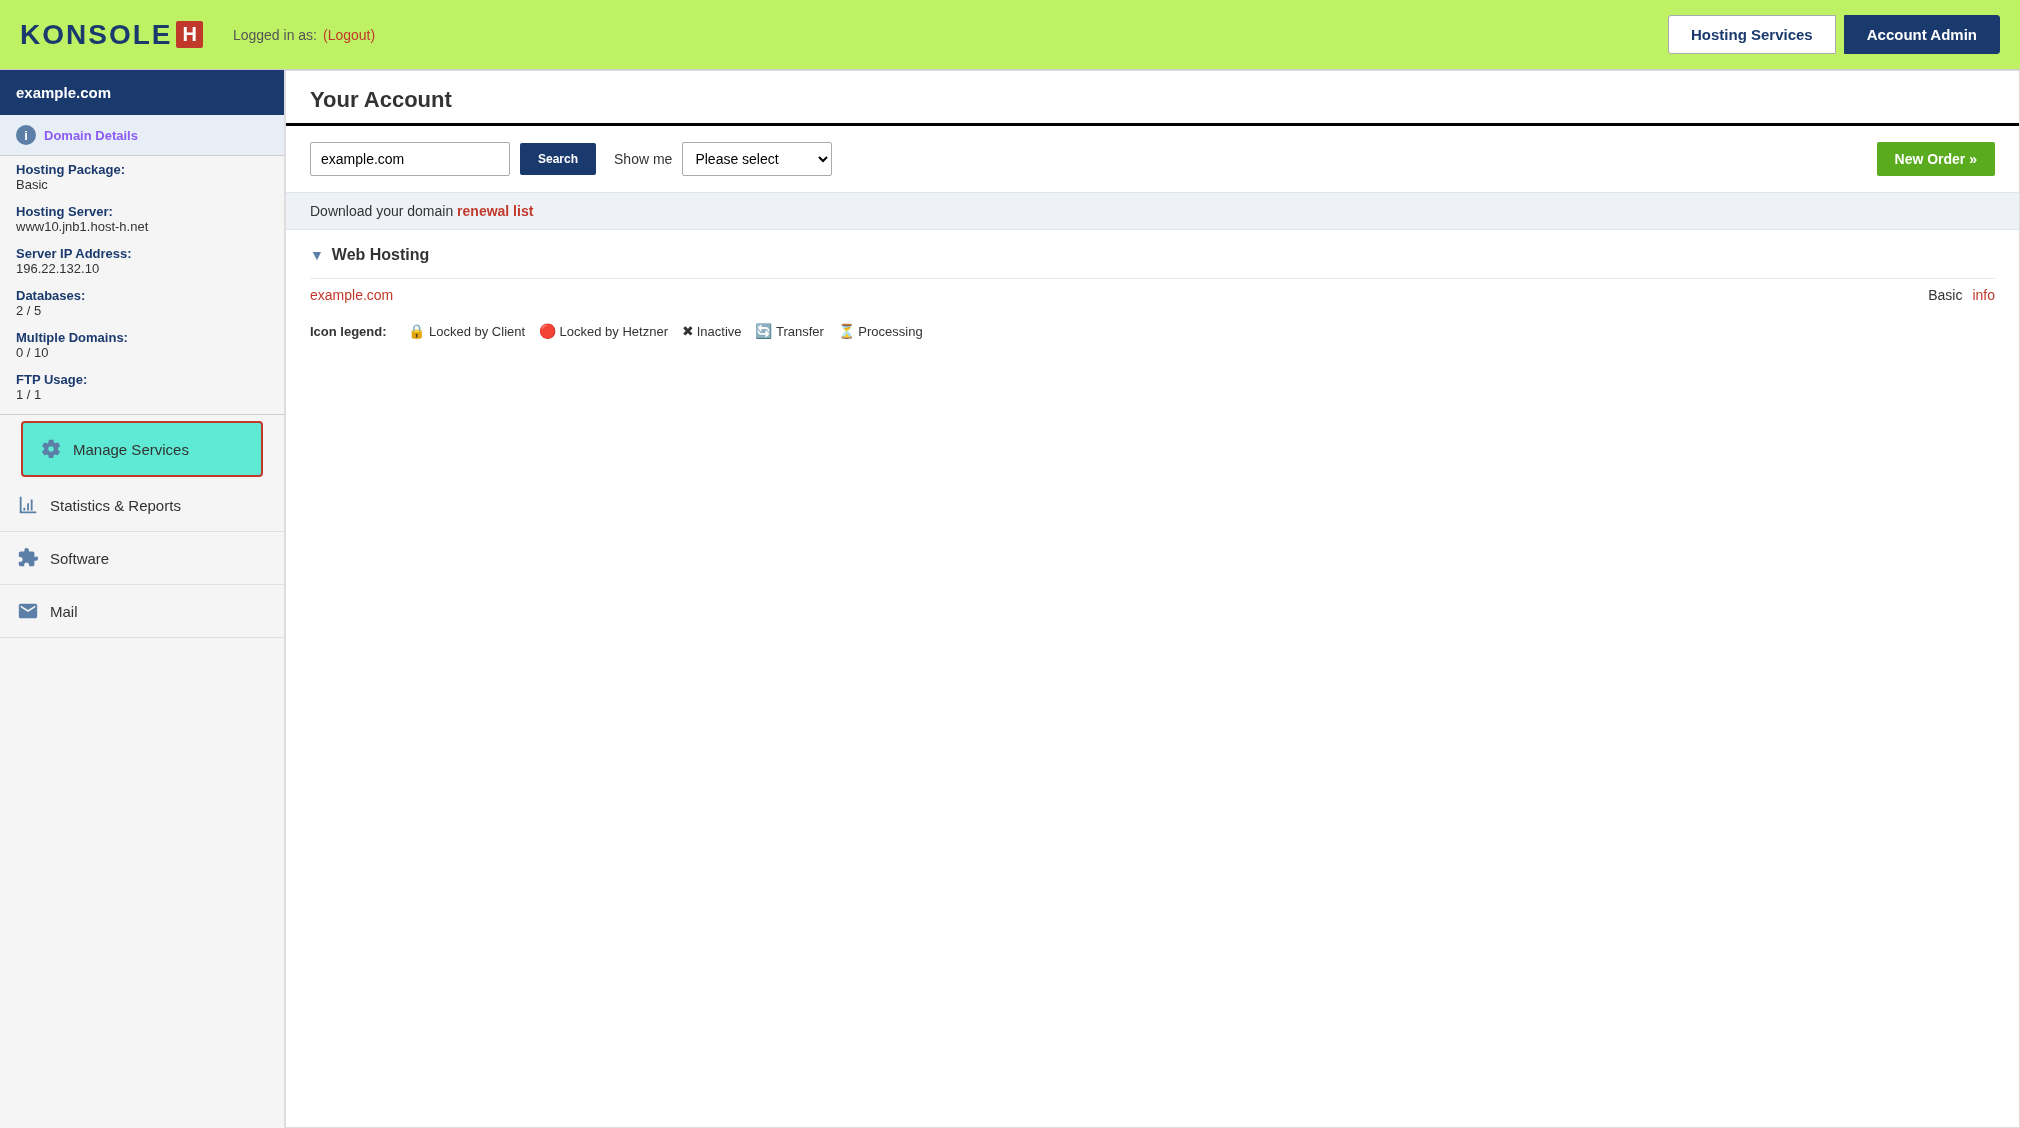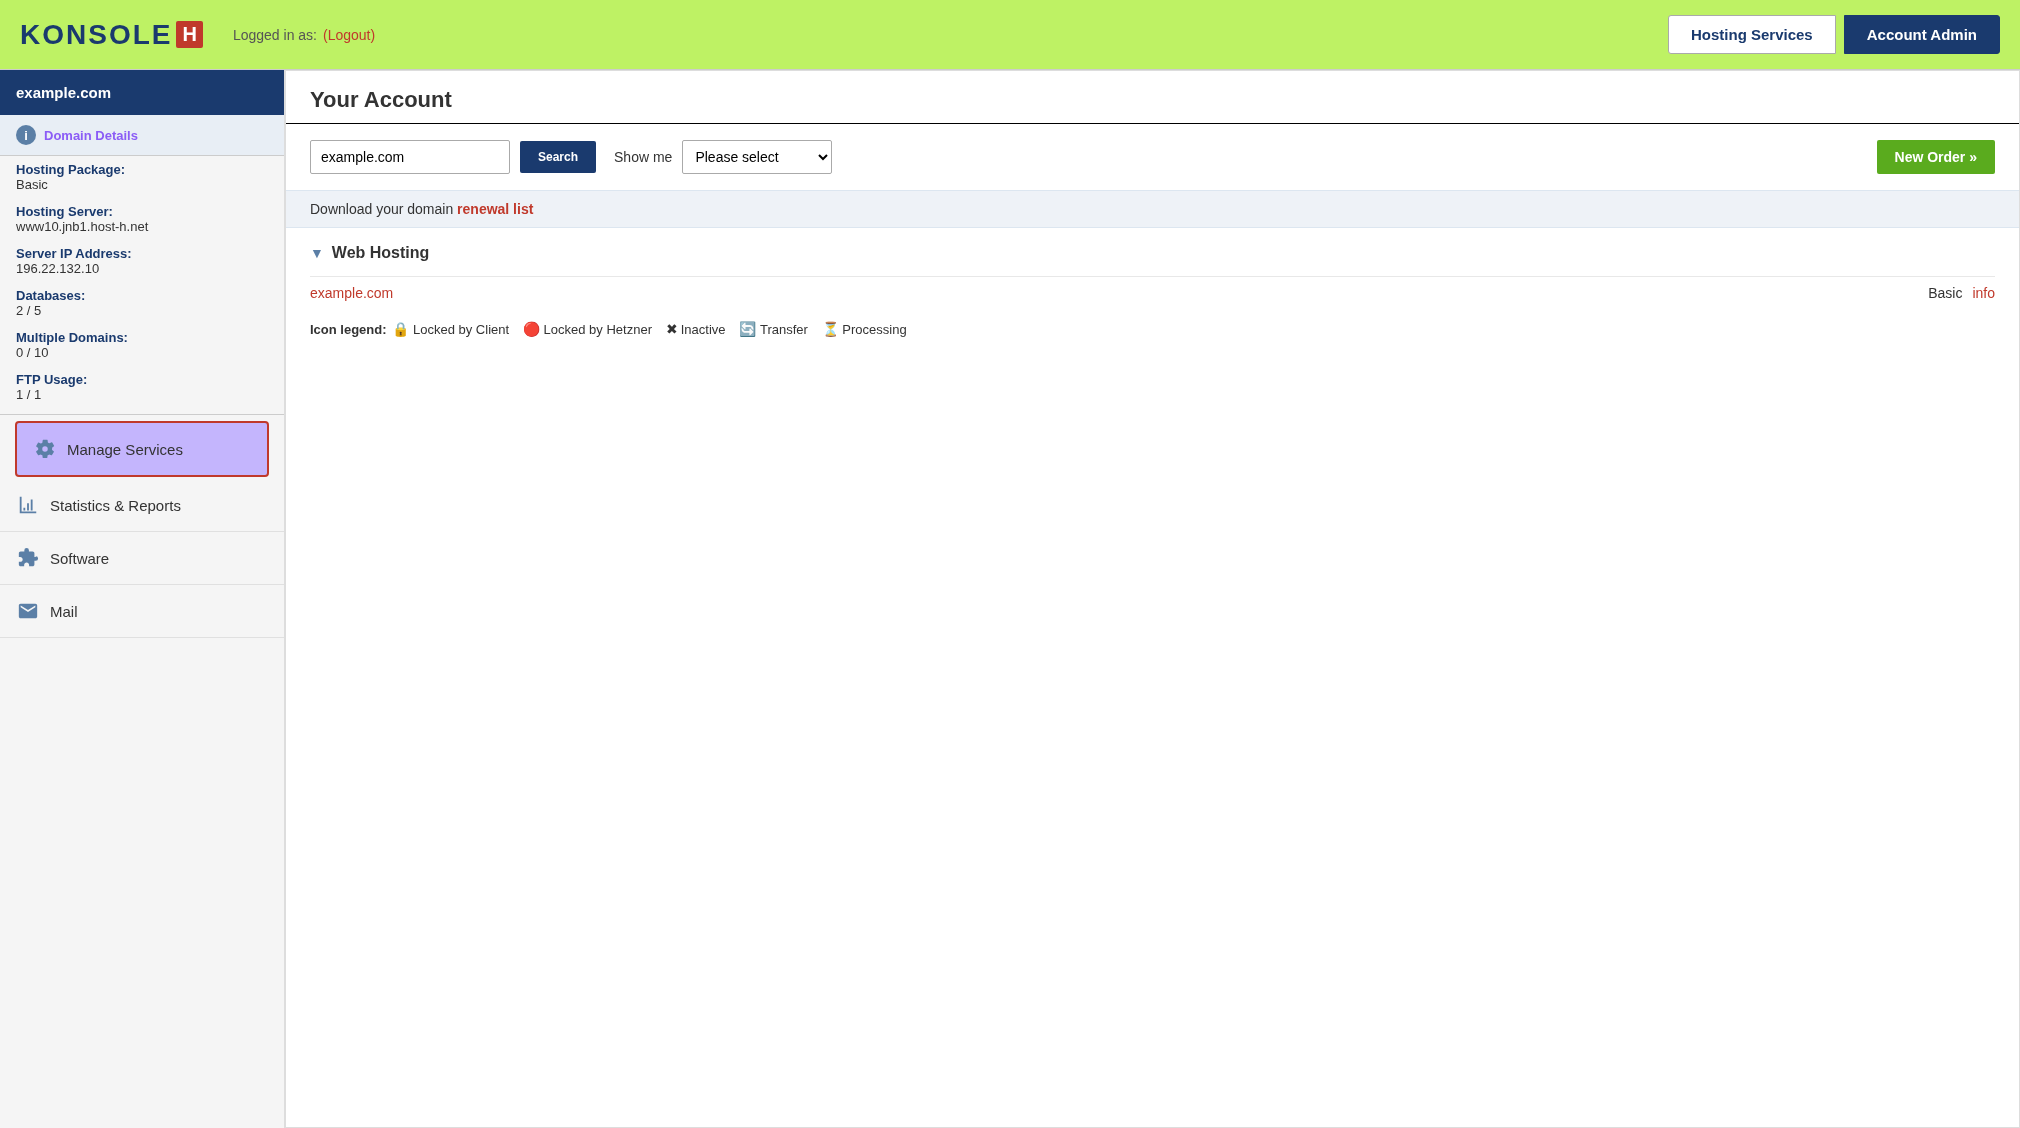--- a/index.html
+++ b/index.html
@@ -139,24 +139,24 @@
       display: flex;
       align-items: center;
       padding: 14px 16px;
       cursor: pointer;
       border-bottom: 1px solid #e0e0e0;
       background: #f5f5f5;
       color: #333;
       font-size: 15px;
     }
     .sidebar-nav-item.active {
-      background: #c4b5fd;
+      background: #5eead4;
       border: 2px solid #c0392b;
       border-radius: 4px;
-      margin: 2px 15px;
+      margin: 2px 21px;
     }
     .nav-icon {
       width: 24px;
       height: 24px;
       margin-right: 10px;
       flex-shrink: 0;
       display: flex;
       align-items: center;
       justify-content: center;
     }
@@ -169,21 +169,21 @@
     }
     #main-inner {
       background: #fff;
       margin: 0;
       border: 1px solid #ddd;
       min-height: 100%;
     }
     #page-title-bar {
       background: #fff;
       padding: 16px 24px 10px 24px;
-      border-bottom: 1px solid #000000;
+      border-bottom: 3px solid #000000;
     }
     #page-title {
       font-size: 22px;
       font-weight: bold;
       color: #333;
     }
 
     
     #search-bar {
       display: flex;
@@ -299,21 +299,21 @@
       display: flex;
       align-items: center;
       padding: 12px 0 0 0;
       gap: 6px;
       flex-wrap: wrap;
       font-size: 13px;
       color: #333;
     }
     #icon-legend-label {
       font-weight: bold;
-      margin-right: 0;
+      margin-right: 16px;
     }
     .legend-item {
       display: flex;
       align-items: center;
       gap: 3px;
       margin-right: 8px;
     }
     .legend-icon {
       font-size: 14px;
     }

